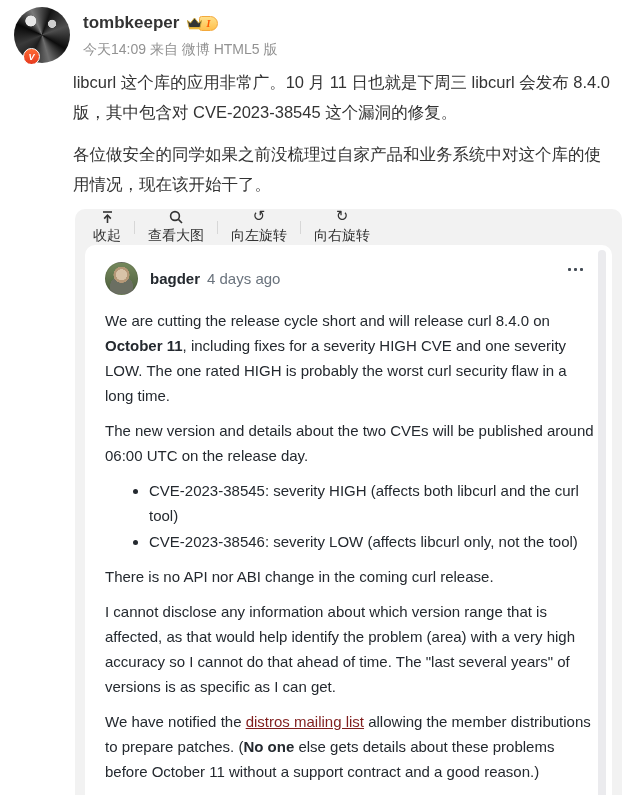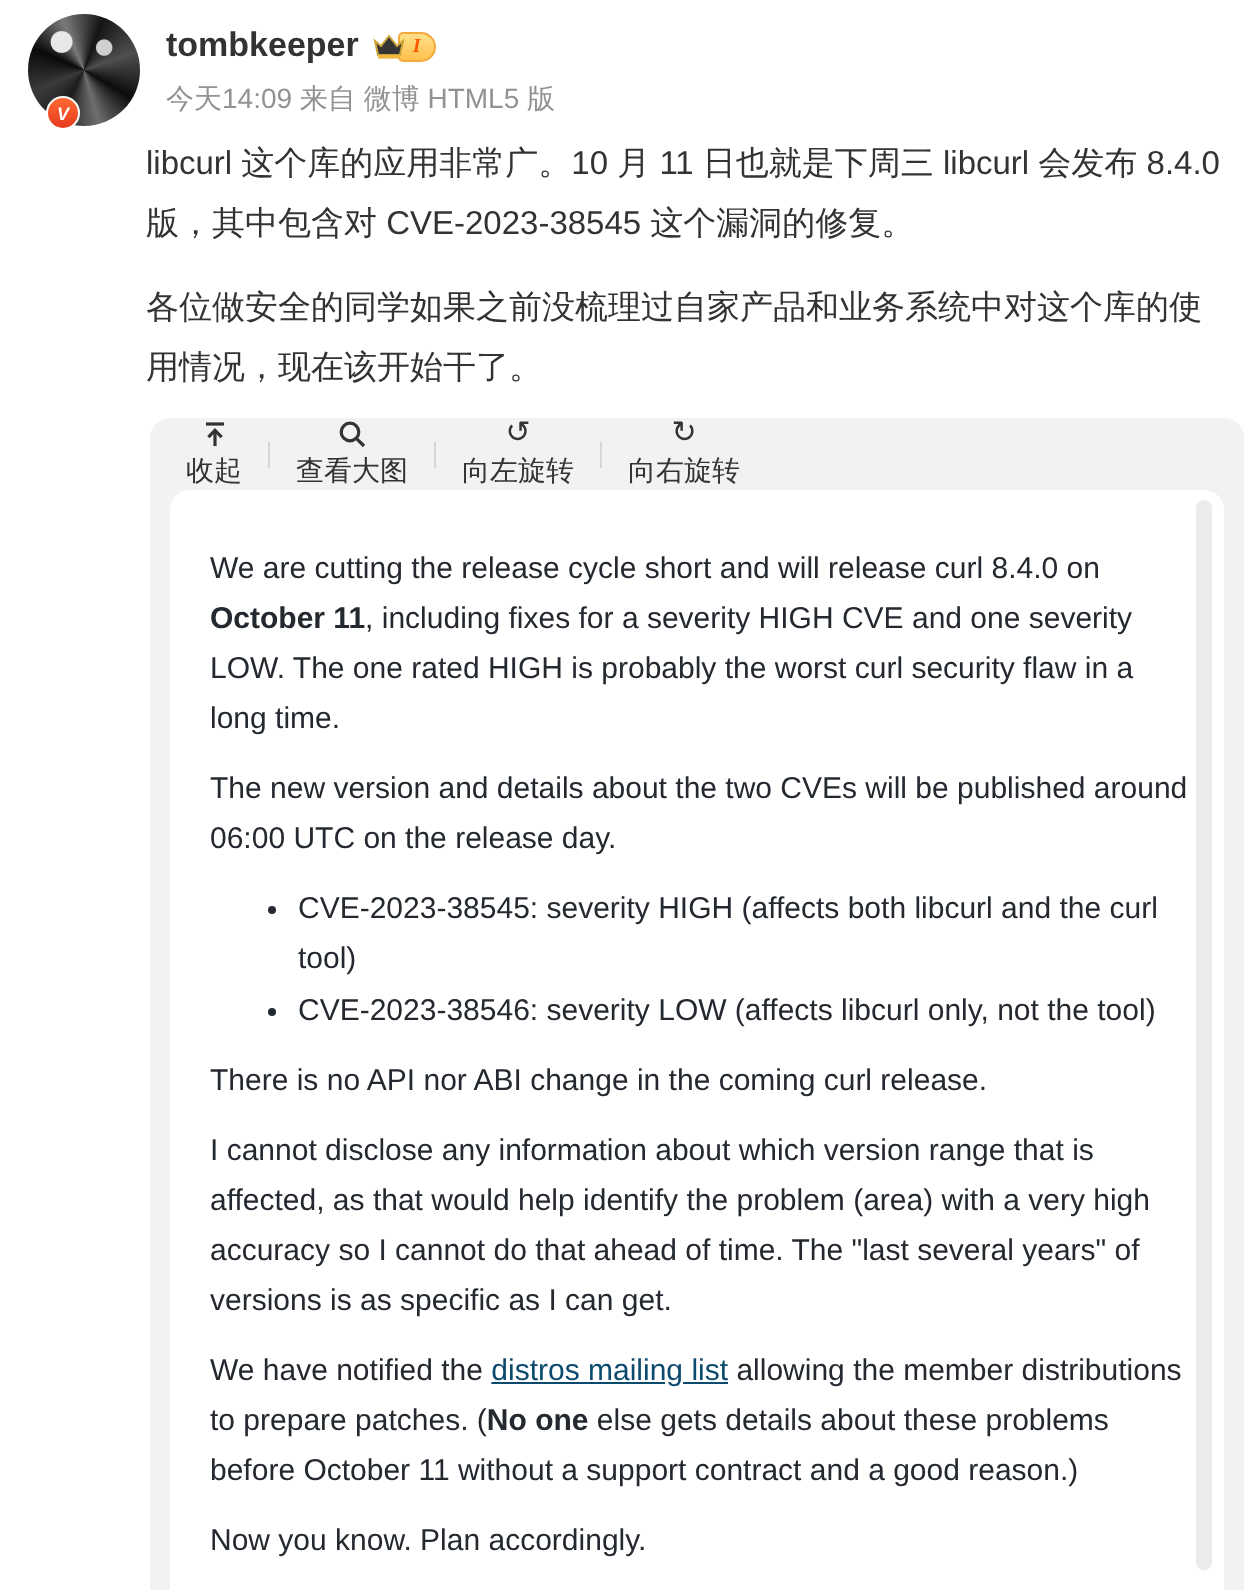--- a/index.html
+++ b/index.html
@@ -94,21 +94,21 @@
 
   .gh-body {
     margin-top: 12px; width: 492px;
     font-size: 15px; line-height: 25px; color: #24292f;
   }
   .gh-body p { margin: 10px 0; }
   .gh-body p:first-child { margin-top: 6px; }
   .gh-body p:last-child { margin-bottom: 16px; }
   .gh-body ul { margin: 10px 0; padding-left: 28px; }
   .gh-body li { margin: 1px 16px; }
-  .gh-link { color: #0c4a6e; text-decoration: underline; cursor: pointer; }
+  .gh-link { color: #7f1d1d; text-decoration: underline; cursor: pointer; }
 </style>
 </head>
 <body>
 
 <div class="post-header">
   <div class="avatar">
     <span class="v-badge">V</span>
   </div>
   <div class="header-info">
     <div class="author-row">
@@ -161,20 +161,30 @@
     <span class="sep"></span>
     <span class="tool">
       <span class="uicon rot-glyph">↻</span>
       <span>向右旋转</span>
     </span>
   </div>
 
   <div class="shot-card">
     <div class="gh-scrollbar"></div>
 
+    <div class="gh-header">
+      <div class="gh-avatar"></div>
+      <span class="gh-name">bagder</span>
+      <span class="gh-time">4 days ago</span>
+      <span class="kebab">
+          <i></i>
+          <i></i>
+          <i></i>
+        </span>
+    </div>
 
     <div class="gh-body">
       <p><span>We are cutting the release cycle short and will release curl 8.4.0 on </span><strong>October 11</strong><span>, including fixes for a severity HIGH CVE and one severity LOW. The one rated HIGH is probably the worst curl security flaw in a long time.</span></p>
 
       <p>The new version and details about the two CVEs will be published around 06:00 UTC on the release day.</p>
 
       <ul>
         <li>CVE-2023-38545: severity HIGH (affects both libcurl and the curl tool)</li>
         <li>CVE-2023-38546: severity LOW (affects libcurl only, not the tool)</li>
       </ul>

